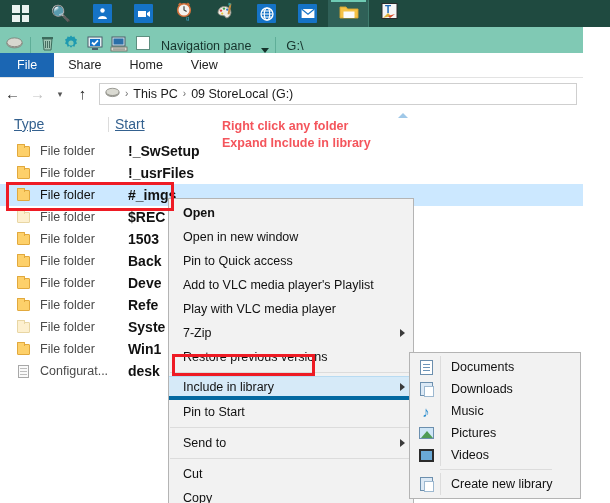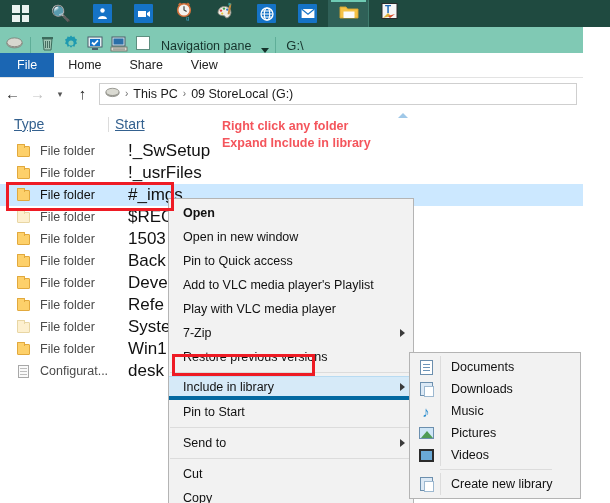--- a/index.html
+++ b/index.html
@@ -96,21 +96,21 @@
   }
   .folder::before{
     content:""; position:absolute; left:-1px; top:-3px; width:6px; height:3px;
     background:#fdd06a; border:1px solid #e2a93d; border-bottom:none; border-radius:1px 1px 0 0;
   }
   .folder.pale { background:#fdf0cf; border-color:#e8d6a4; }
   .folder.pale::before { background:#fdf0cf; border-color:#e8d6a4; }
   .docico { width:11px; height:13px; background:#fafafa; border:1px solid #a8a8a8; position:relative;}
   .docico::after{ content:""; position:absolute; left:1px; top:2px; width:7px; height:1px; box-shadow:0 3px 0 #bdbdbd,0 6px 0 #bdbdbd; background:#bdbdbd;}
   .fl-type { width:88px; margin-left:6px; font-size:12.5px; color:#4a4a4a; white-space:nowrap; }
-  .fl-name { font-size:17px; color:#111; white-space:nowrap; }
+  .fl-name { font-size:14px; color:#111; white-space:nowrap;font-weight:bold; }
 
   
   .redbox { position:absolute; border:3px solid #ee1b24; pointer-events:none; }
 
   
   .annot {
     position:absolute; left:222px; top:118px; font-size:12.5px; color:#f4555c;
     line-height:16.5px; font-weight:bold; white-space:nowrap;
   }
   .annot div { color:#f4555c; }
@@ -291,22 +291,22 @@
       <span style="width:14px;height:14px;background:#fff;border:1px solid #5d8f80;display:block;"></span>
     </div>
     <span class="navlabel">Navigation pane</span>
     <span class="caret-dn"></span>
     <div class="sep"></div>
     <span class="pathlbl">G:\</span>
   </div>
 
   <div class="ribbon">
     <div class="tab file">File</div>
+    <div class="tab">Share</div>
     <div class="tab">Home</div>
-    <div class="tab">Share</div>
     <div class="tab">View</div>
   </div>
 
   <div class="addrrow">
     <span class="navbtn">←</span>
     <span class="navbtn dim">→</span>
     <span class="navbtn small">▾</span>
     <span class="navbtn">↑</span>
     <div class="addrbox">
       <span>

